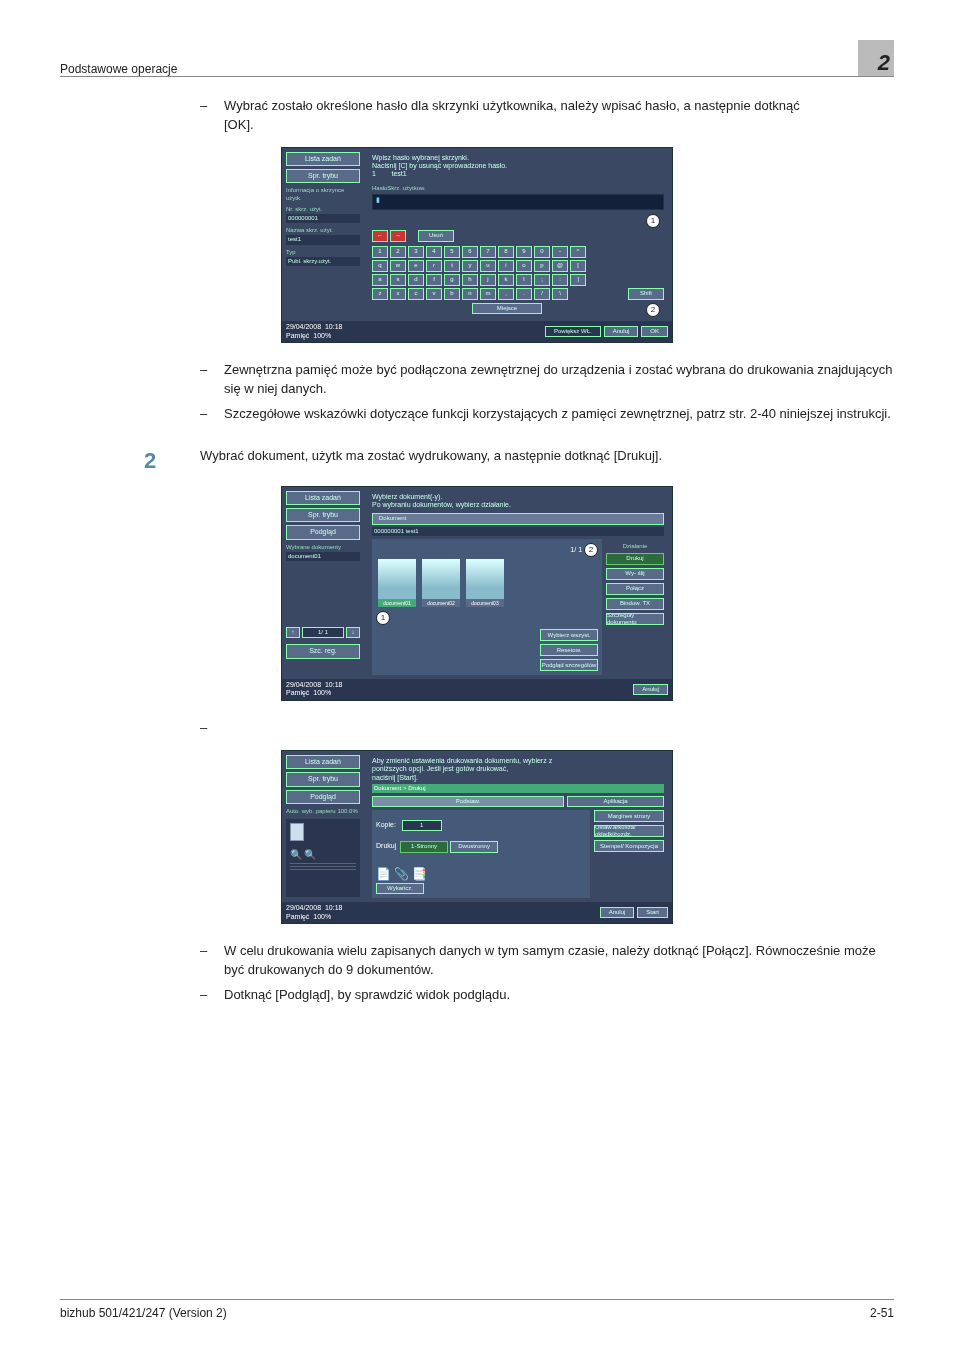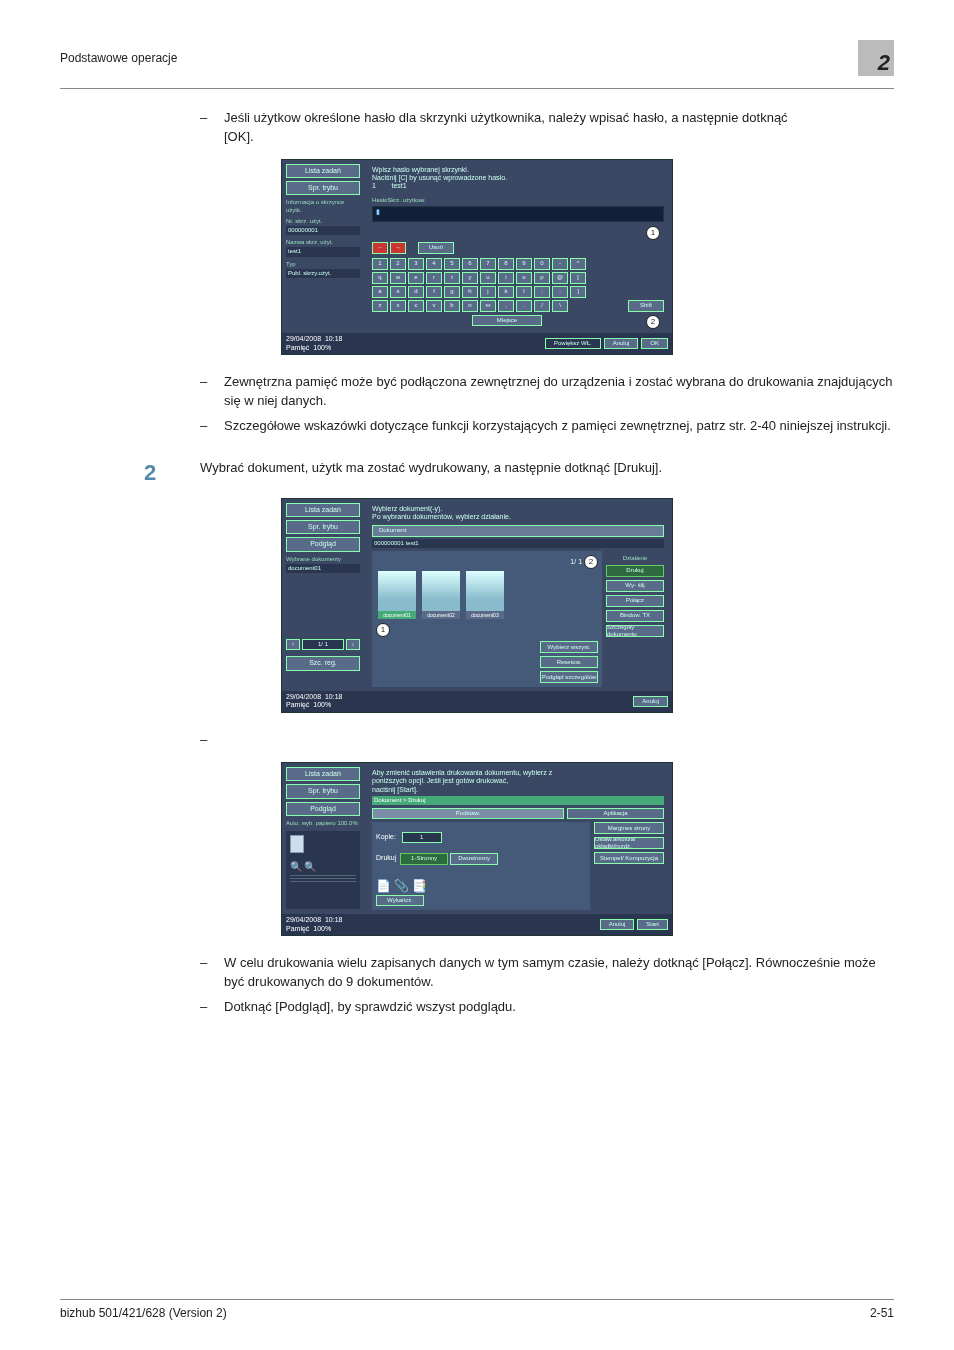--- a/index.html
+++ b/index.html
@@ -1,17 +1,17 @@
 <!DOCTYPE html>
 <html><head>
 <meta charset="utf-8">
 <style>
   body { font-family: Arial, Helvetica, sans-serif; font-size: 13px; color: #222; margin: 0; background: #fff; }
   .page { width: 954px; min-height: 1350px; margin: 0 auto; padding: 40px 60px 30px 60px; box-sizing: border-box; position: relative; }
-  .hdr { display: flex; justify-content: space-between; align-items: center; border-bottom: 1px solid #888; padding-bottom: 12px; margin-bottom: 20px; font-size: 12px; }
+  .hdr { display: flex; justify-content: space-between; align-items: flex-end; border-bottom: 1px solid #888; padding-bottom: 0; margin-bottom: 20px; font-size: 12px; }
   .hdr-right { background: #bbb; width: 36px; height: 36px; display: flex; align-items: flex-end; justify-content: flex-end; font-size: 22px; font-weight: bold; font-style: italic; padding: 0 4px 0 0; box-sizing: border-box; }
   .body-text { margin-left: 140px; margin-right: 0; line-height: 1.45; }
   .bullet-row { display: flex; margin-bottom: 6px; }
   .bullet-dash { width: 24px; flex: none; }
   .step-row { display: flex; align-items: flex-start; margin: 24px 0 10px 0; }
   .step-num { width: 140px; flex: none; font-size: 22px; color: #58a; font-weight: bold; text-align: left; padding-left: 84px; box-sizing: border-box; }
   .ftr { display: flex; justify-content: space-between; border-top: 1px solid #888; padding-top: 6px; font-size: 12px; position: absolute; bottom: 30px; left: 60px; right: 60px; }
 
   
   .screen { width: 390px; margin: 12px auto 18px auto; background: #3a4864; border: 1px solid #233; font-size: 7px; color: #fff; line-height: 1.2; }
@@ -45,21 +45,21 @@
 
 <div class="hdr">
   <span>Podstawowe operacje</span>
   <span class="hdr-right">2</span>
 </div>
 
 <div class="body-text">
   <div class="bullet-row">
     <div class="bullet-dash">–</div>
     <div>
-      <span>Jeśli użytkow określone hasło dla skrzynki użytkownika, należy wpisać hasło, a następnie dotknąć</span><br>
+      <span>Wybrać zostało określone hasło dla skrzynki użytkownika, należy wpisać hasło, a następnie dotknąć</span><br>
       <span>[OK].</span>
     </div>
   </div>
 </div>
 
 <div class="screen">
   <div class="sc-row">
     <div class="sc-side">
       <div class="sc-tab">Lista zadań</div>
       <div class="sc-tab gn">Spr. trybu</div>
@@ -290,22 +290,22 @@
   </div>
 </div>
 
 <div class="body-text">
   <div class="bullet-row">
         <div class="bullet-dash">–</div>
         <div>W celu drukowania wielu zapisanych danych w tym samym czasie, należy dotknąć [Połącz]. Równocześnie może być drukowanych do 9 dokumentów.</div>
       </div>
   <div class="bullet-row">
         <div class="bullet-dash">–</div>
-        <div>Dotknąć [Podgląd], by sprawdzić wszyst podglądu.</div>
+        <div>Dotknąć [Podgląd], by sprawdzić widok podglądu.</div>
       </div>
 </div>
 
 <div class="ftr">
-  <span>bizhub 501/421/628 (Version 2)</span>
+  <span>bizhub 501/421/247 (Version 2)</span>
   <span>2-51</span>
 </div>
 
 </div>
 
 </body></html>

